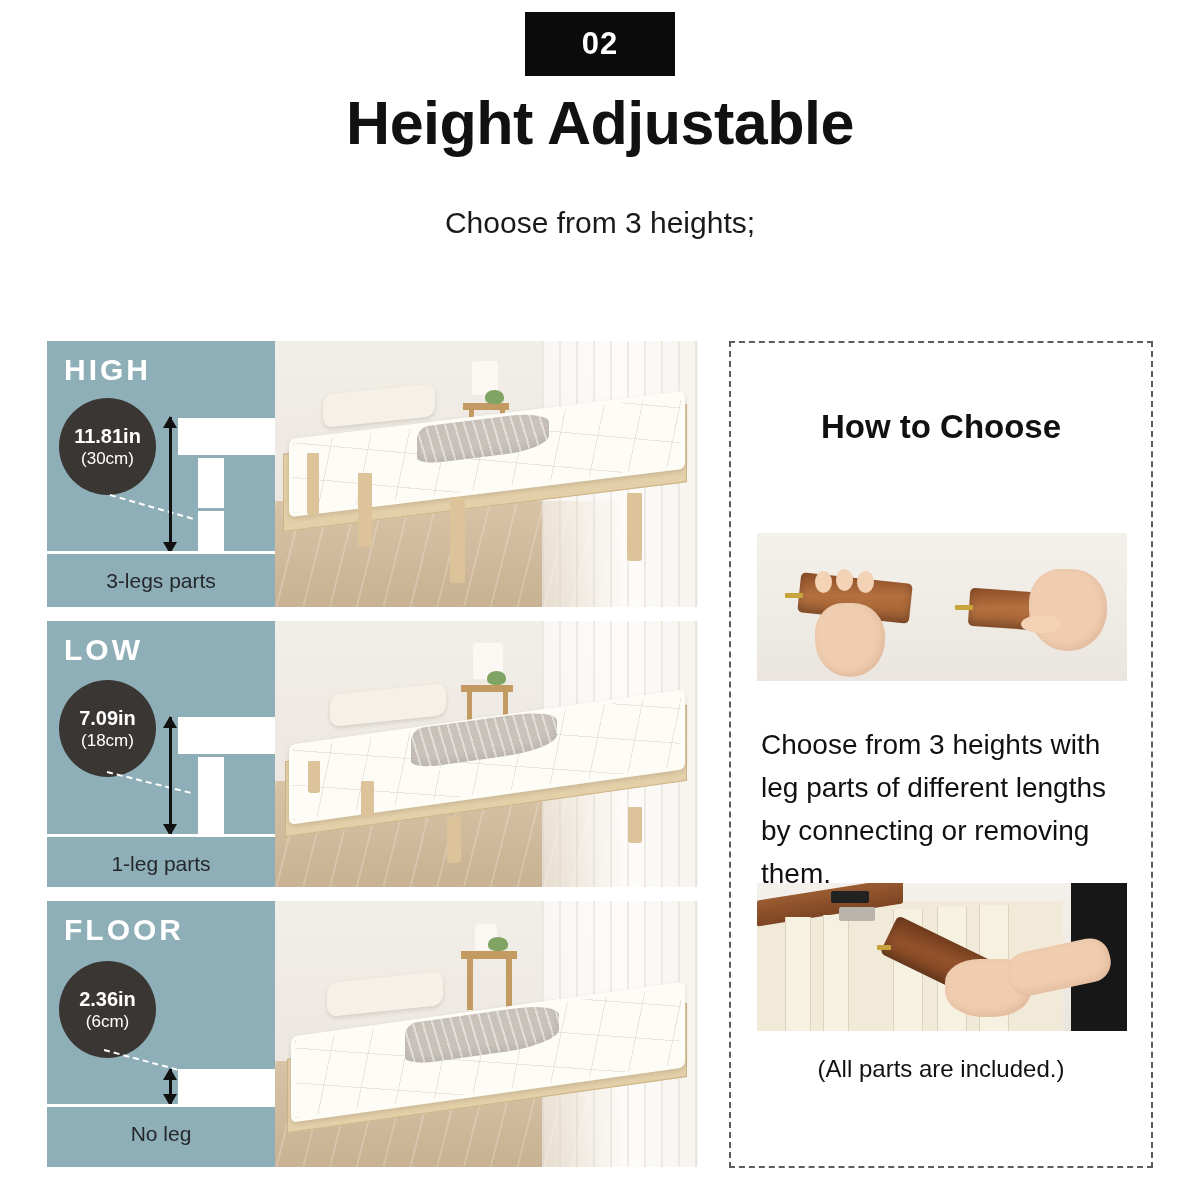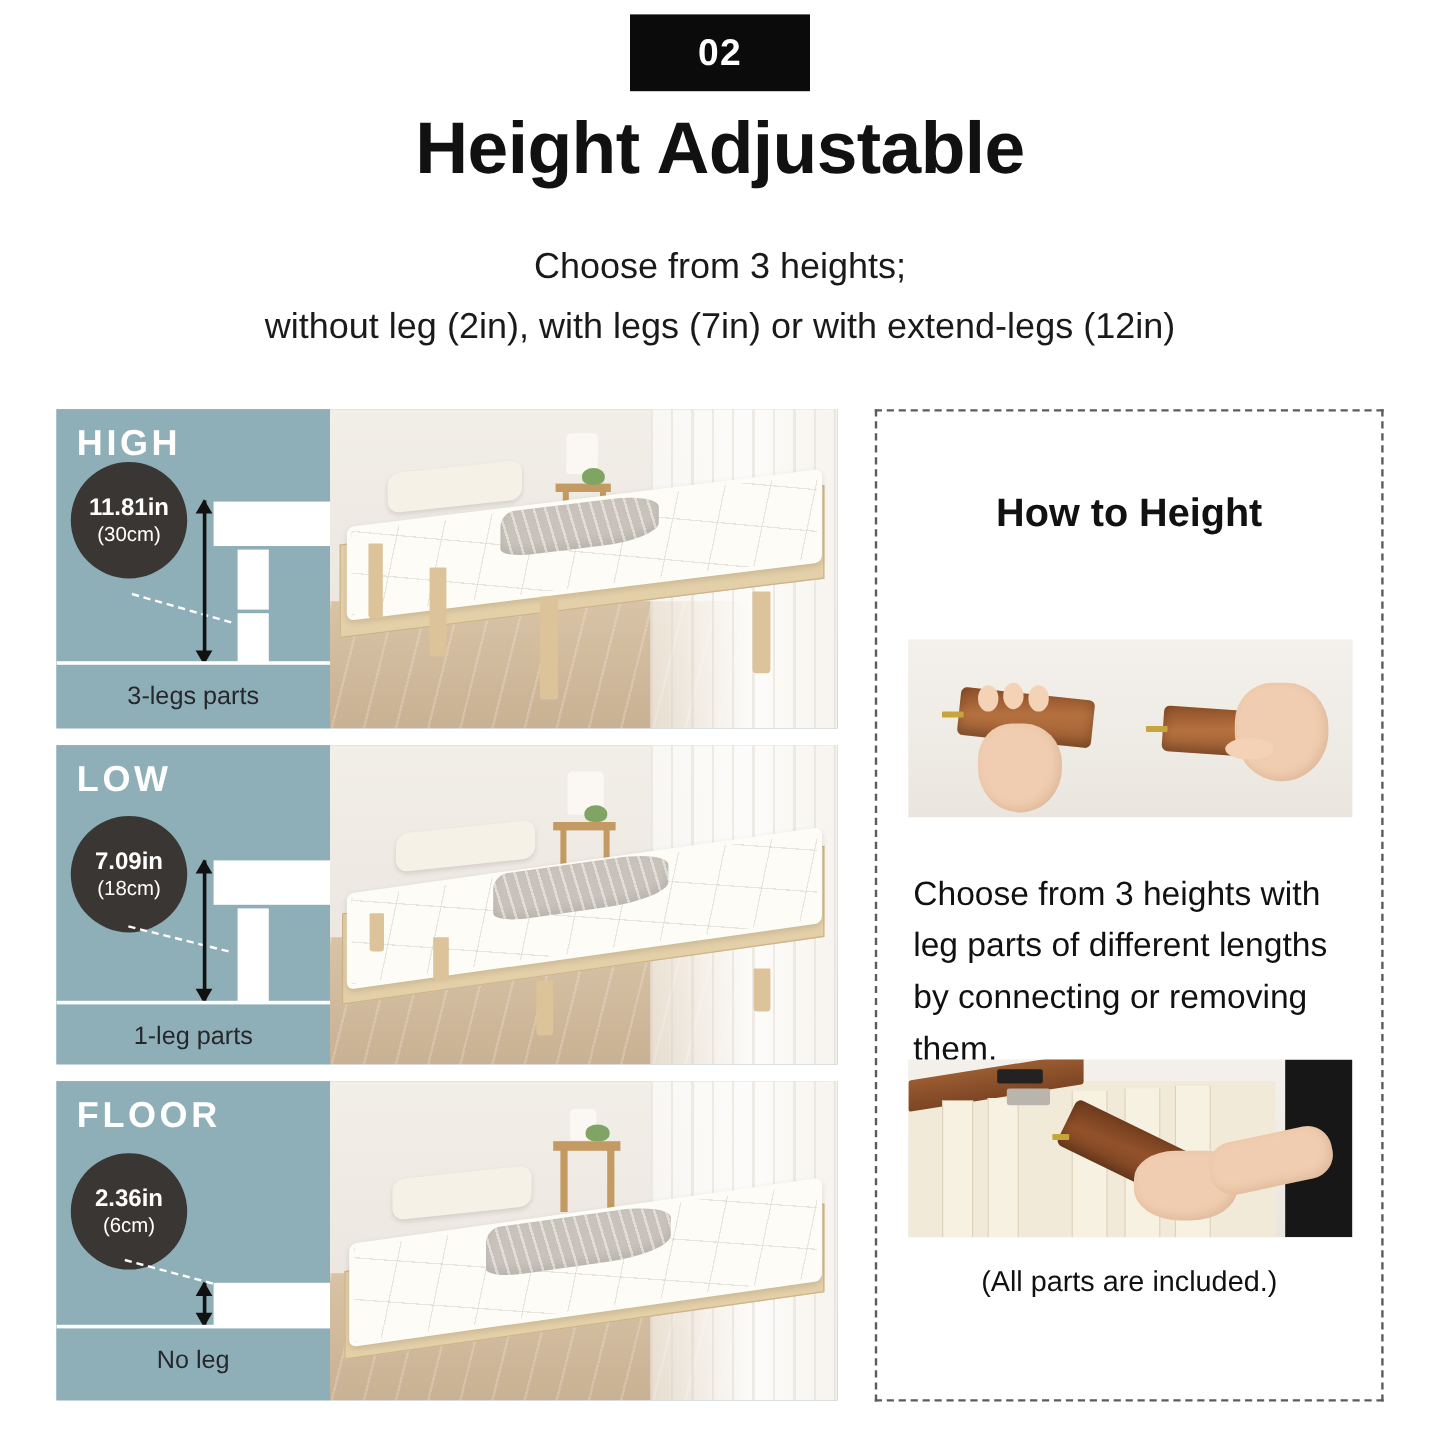--- a/index.html
+++ b/index.html
@@ -53,21 +53,21 @@
   .circle-badge {
     position: absolute;
     width: 97px; height: 97px; border-radius: 50%;
     background: #3A3633; color: #ffffff;
     display: flex; flex-direction: column;
     align-items: center; justify-content: center;
     left: 12px;
   }
   .circle-badge .big { font-size: 20px; font-weight: bold; line-height: 23px; }
   .circle-badge .small { font-size: 17px; font-weight: 400; line-height: 21px; }
-  .row-high .circle-badge  { top: 44px; }
+  .row-high .circle-badge  { top: 57px; }
   .row-low  .circle-badge  { top: 59px; }
   .row-floor .circle-badge { top: 60px; }
 
   
   .leader { position: absolute; height: 1px; border-top: 2px dashed #ffffff; transform-origin: left center; }
   .row-high .leader  { left: 63px; top: 153px; width: 86px; transform: rotate(16deg); }
   .row-low  .leader  { left: 60px; top: 150px; width: 86px; transform: rotate(14deg); }
   .row-floor .leader { left: 57px; top: 148px; width: 96px; transform: rotate(15deg); }
 
   
@@ -210,21 +210,20 @@
 </style>
 </head>
 <body>
 
 <div class="page">
 
   <div class="badge-num">02</div>
   <div class="main-title">Height Adjustable</div>
   <div class="subtitle">
     <div>Choose from 3 heights;</div>
-    <div>without leg (2in), with legs (7in) or with extend-legs (12in)</div>
   </div>
 
   <div class="row row-high">
     <div class="diagram">
       <div class="level-label">HIGH</div>
       <div class="circle-badge">
         <span class="big">11.81in</span>
         <span class="small">(30cm)</span>
       </div>
       <div class="leader"></div>
@@ -324,21 +323,21 @@
       <div class="ph-lamp" style="left:200px;top:23px;width:22px;height:26px;"></div>
       <div class="ph-plant" style="left:213px;top:36px;width:20px;height:14px;"></div>
       <div class="ph-bedframe" style="left:12px;top:130px;width:400px;height:74px;transform:skewY(-8deg);"></div>
       <div class="ph-mattress" style="left:16px;top:108px;width:394px;height:86px;transform:skewY(-8deg);"></div>
       <div class="ph-pillow" style="left:52px;top:76px;width:116px;height:34px;transform:skewY(-6deg);"></div>
       <div class="ph-throw" style="left:130px;top:112px;width:154px;height:42px;transform:skewY(-8deg);"></div>
     </div>
   </div>
 
   <div class="adjust-box">
-    <div class="adjust-title">How to Height</div>
+    <div class="adjust-title">How to Choose</div>
 
     <div class="adjust-photo adjust-photo-1">
       <div class="hp-bg"></div>
 
       <div class="woodleg" style="left:42px;top:45px;width:112px;height:40px;transform:rotate(6deg);"></div>
       <div class="screw" style="left:28px;top:60px;width:18px;height:5px;"></div>
       <div class="hand" style="left:58px;top:70px;width:70px;height:74px;"></div>
       <div class="finger" style="left:58px;top:38px;width:17px;height:22px;"></div>
       <div class="finger" style="left:79px;top:36px;width:17px;height:22px;"></div>
       <div class="finger" style="left:100px;top:38px;width:17px;height:22px;"></div>

